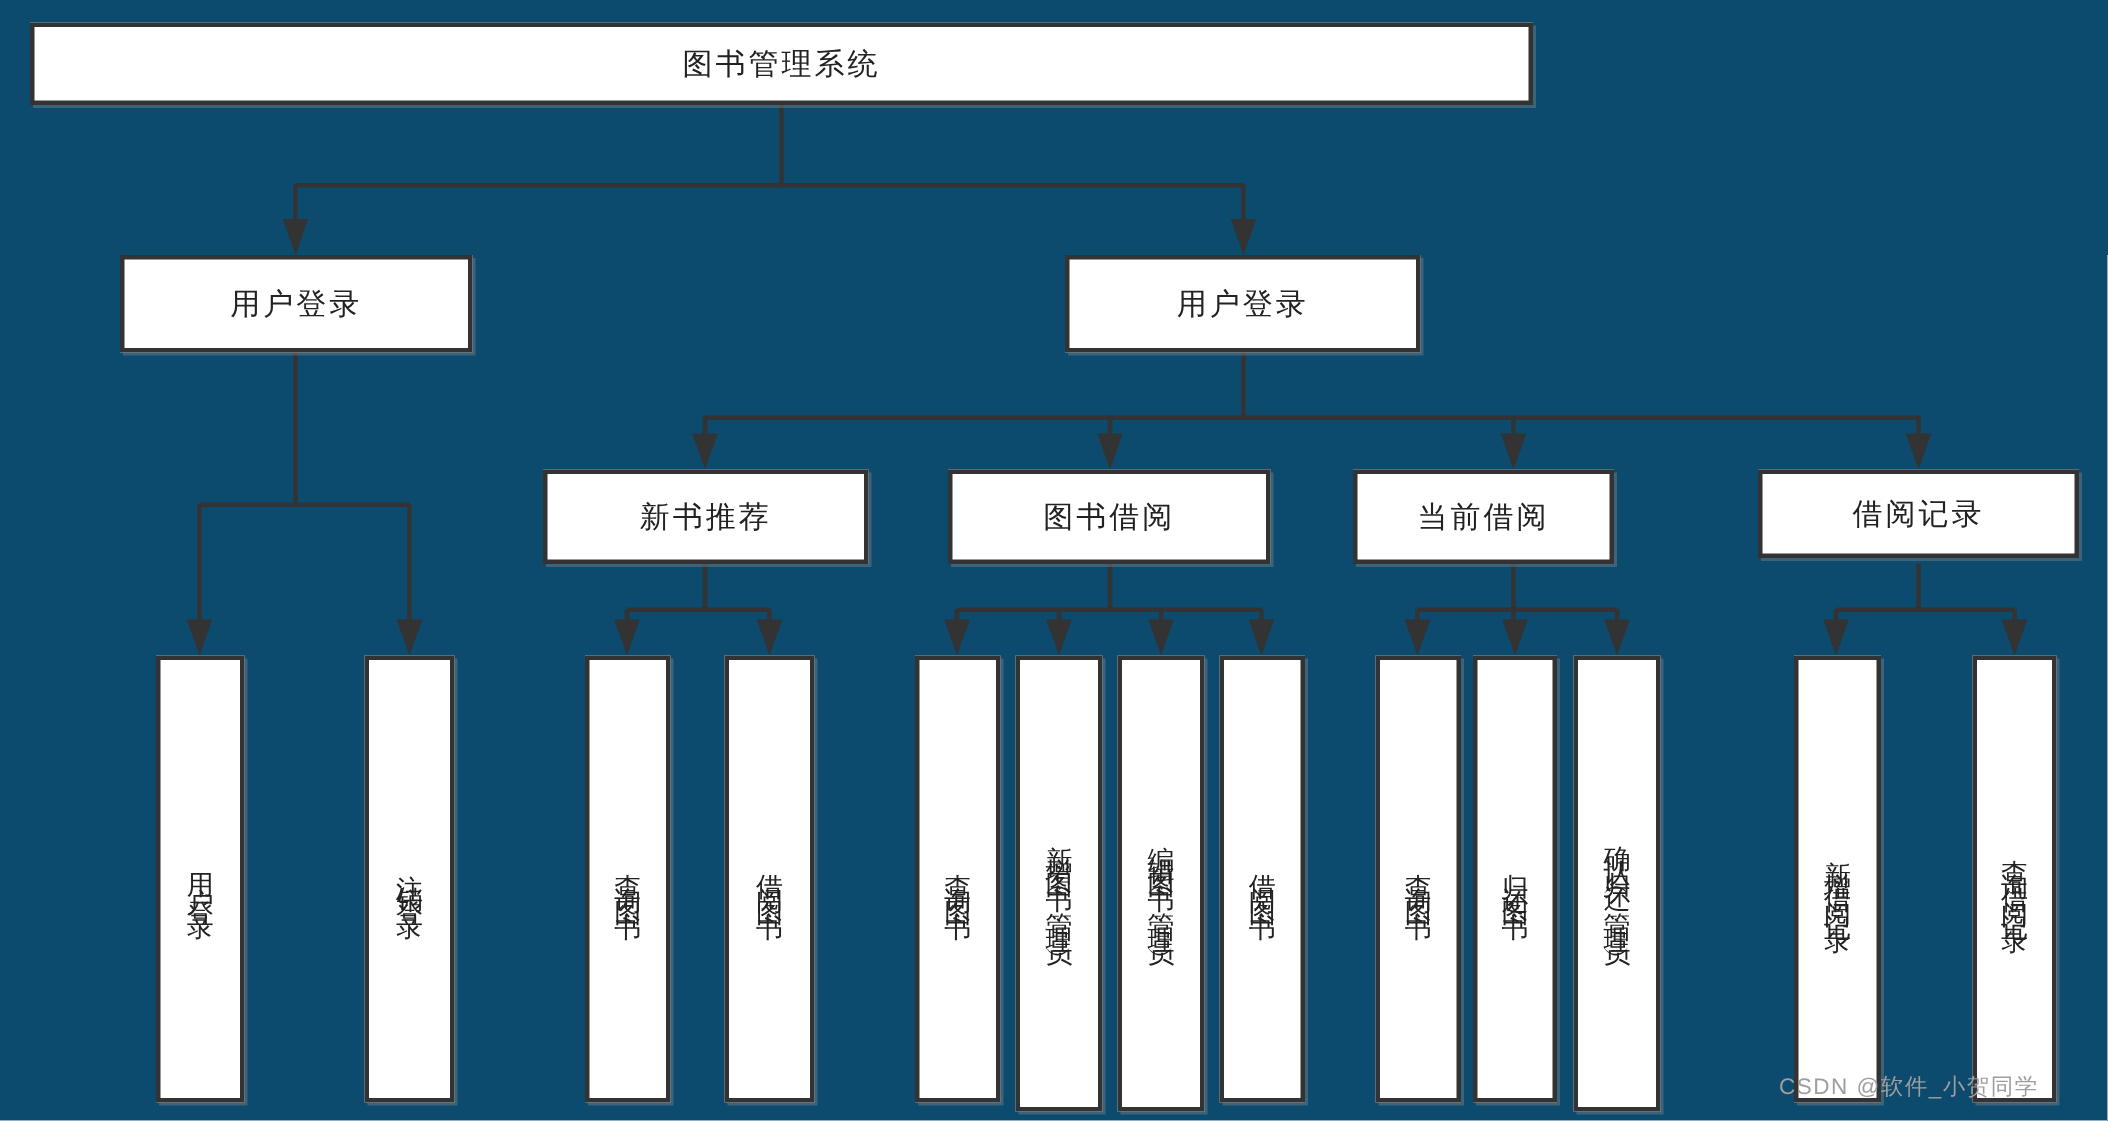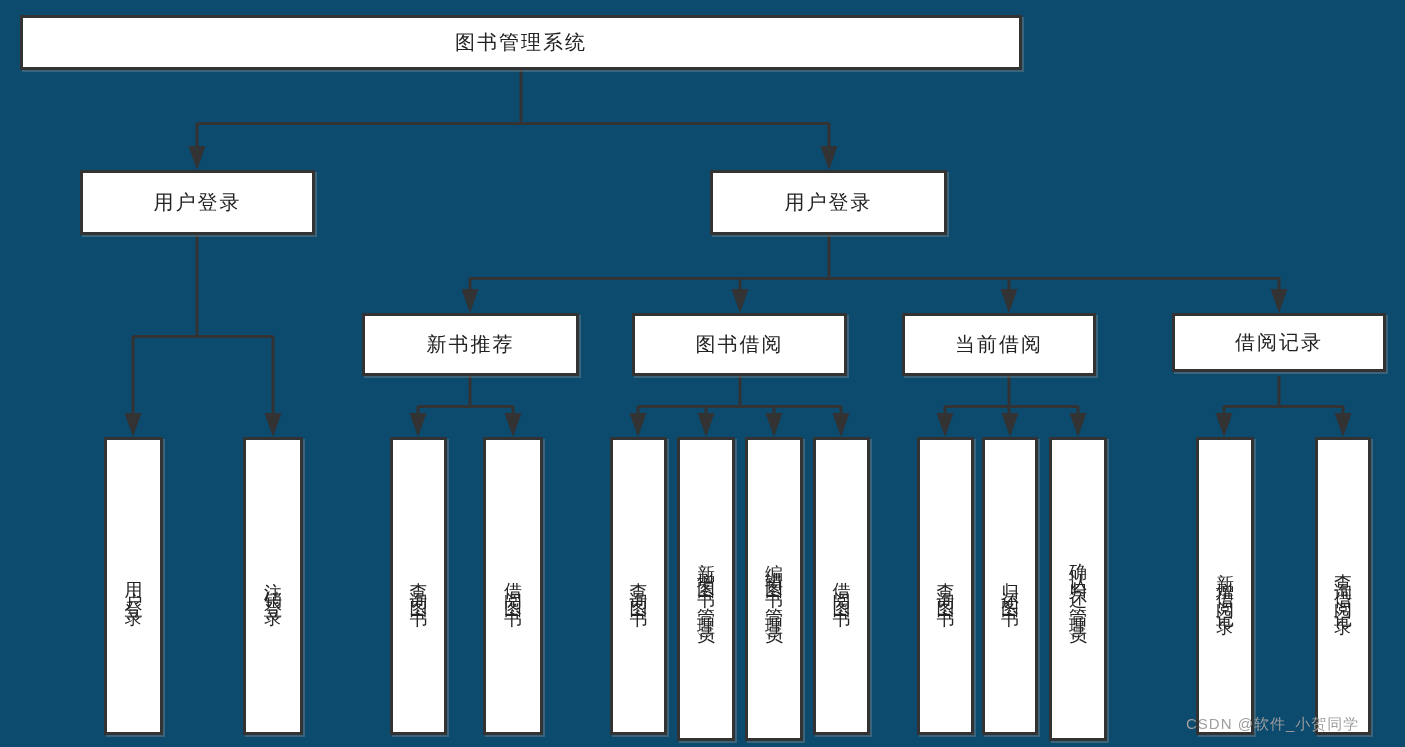--- a/index.html
+++ b/index.html
@@ -129,21 +129,21 @@
   <div class="box" style="left:710px;top:170px;width:237px;height:65px">
     <span class="hlabel">用户登录</span>
   </div>
 
   <div class="box" style="left:362px;top:313px;width:217px;height:63px">
     <span class="hlabel">新书推荐</span>
   </div>
   <div class="box" style="left:632px;top:313px;width:215px;height:63px">
     <span class="hlabel">图书借阅</span>
   </div>
-  <div class="box" style="left:902px;top:313px;width:194px;height:63px">
+  <div class="box" style="left:902px;top:313px;width:174px;height:63px">
     <span class="hlabel">当前借阅</span>
   </div>
   <div class="box" style="left:1172px;top:313px;width:214px;height:59px">
     <span class="hlabel">借阅记录</span>
   </div>
 
   <div class="box" style="left:104px;top:437px;width:59px;height:298px">
     <span class="vlabel">用户登录</span>
   </div>
   <div class="box" style="left:243px;top:437px;width:60px;height:298px">

